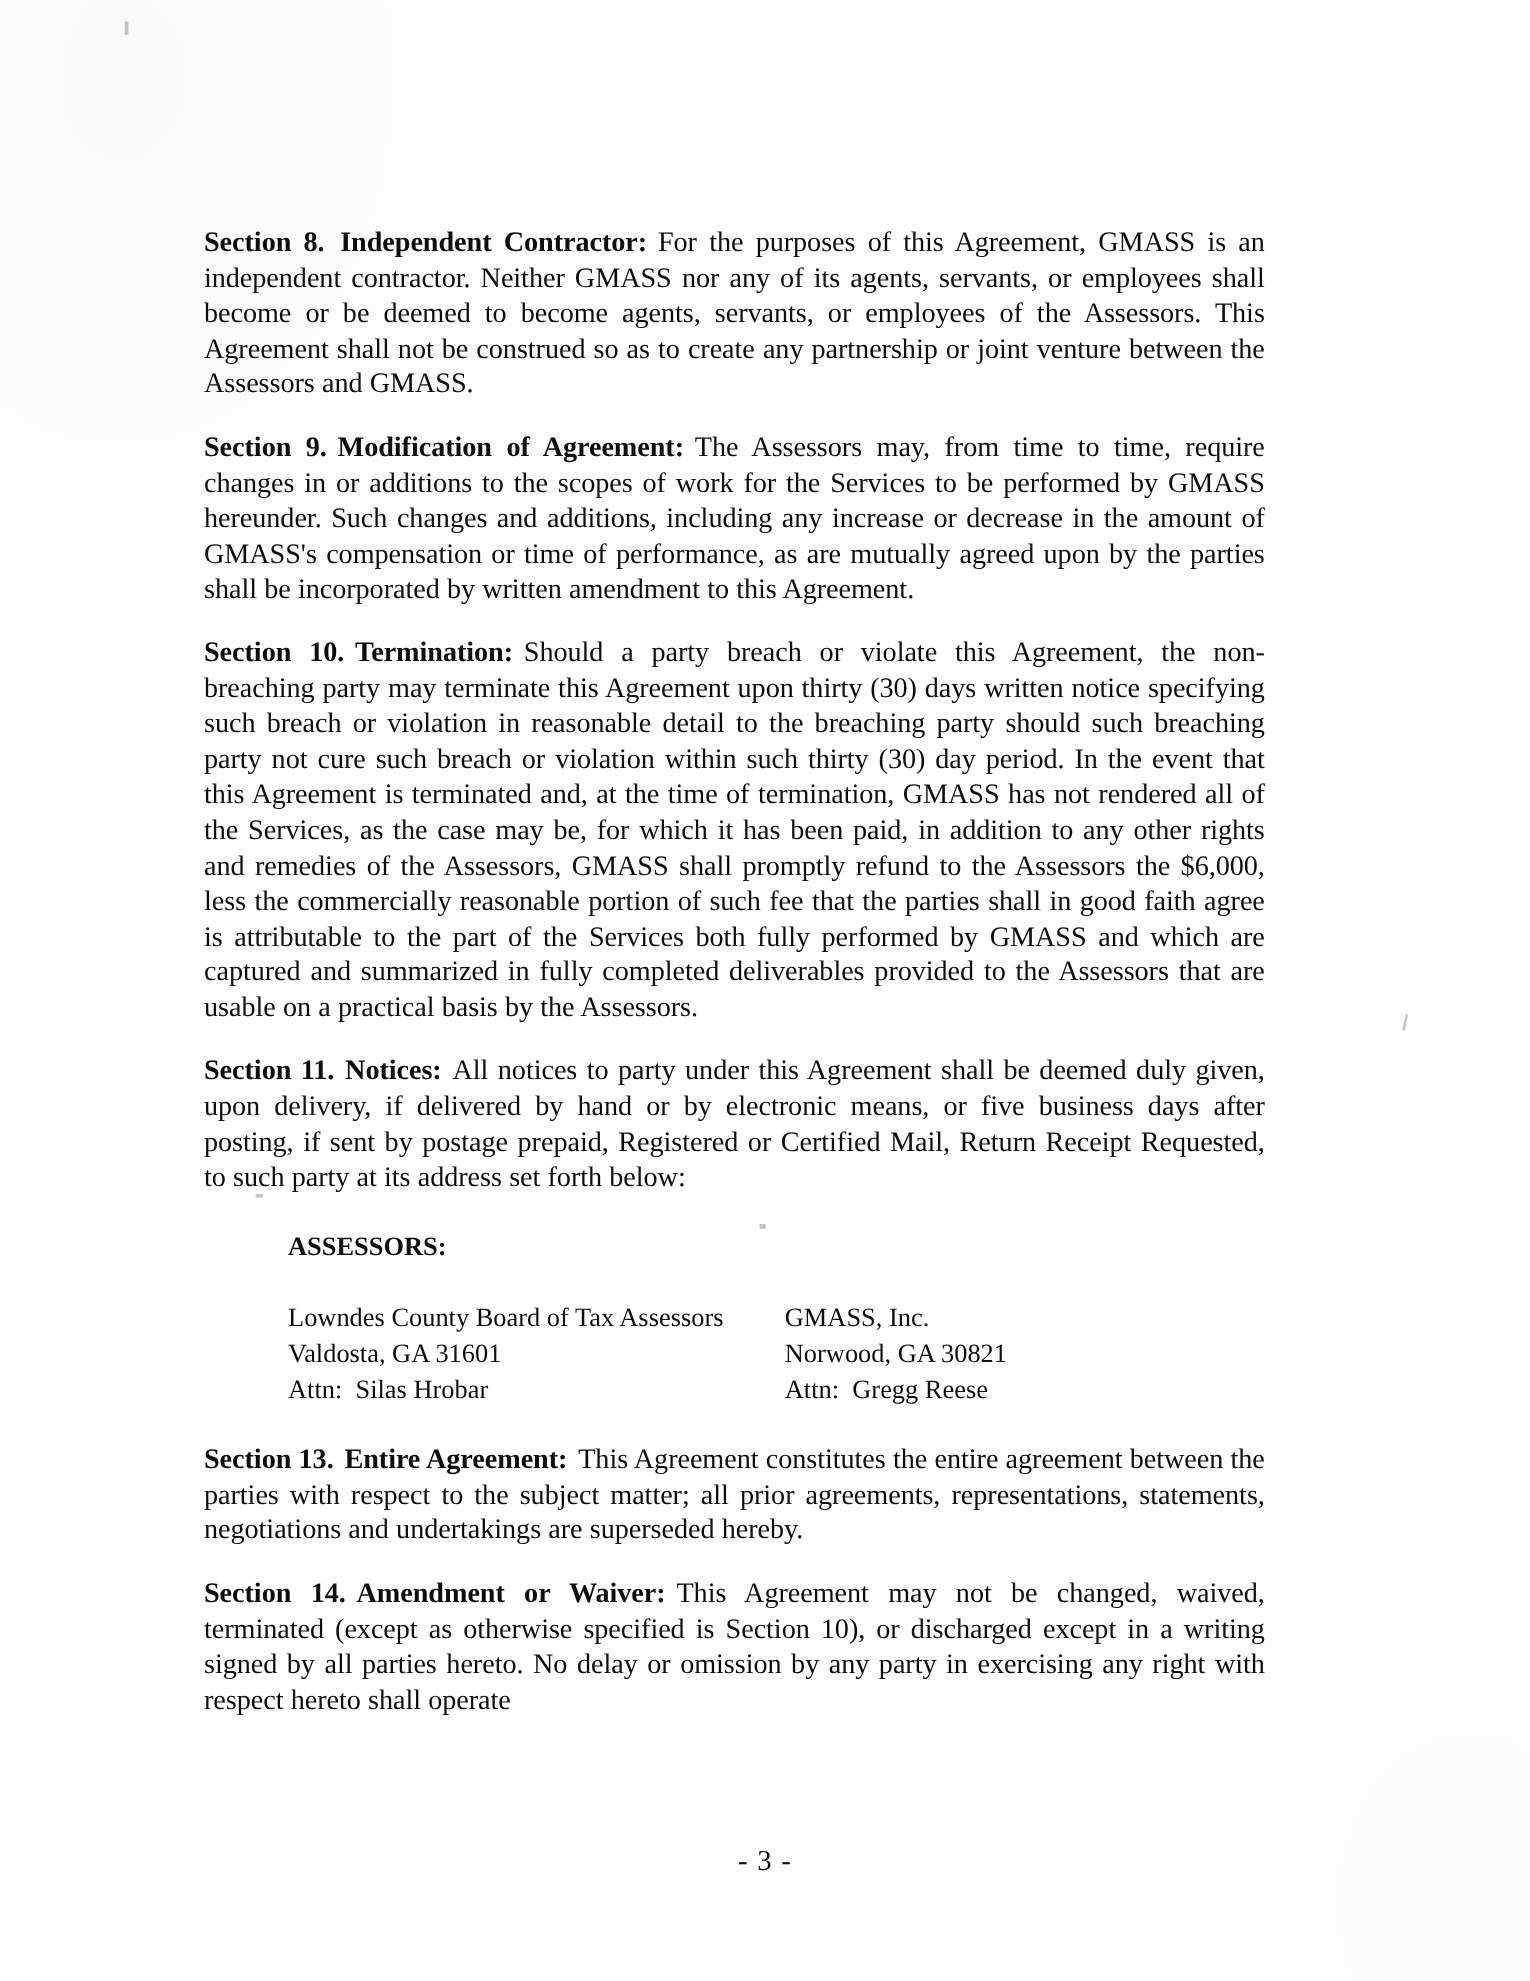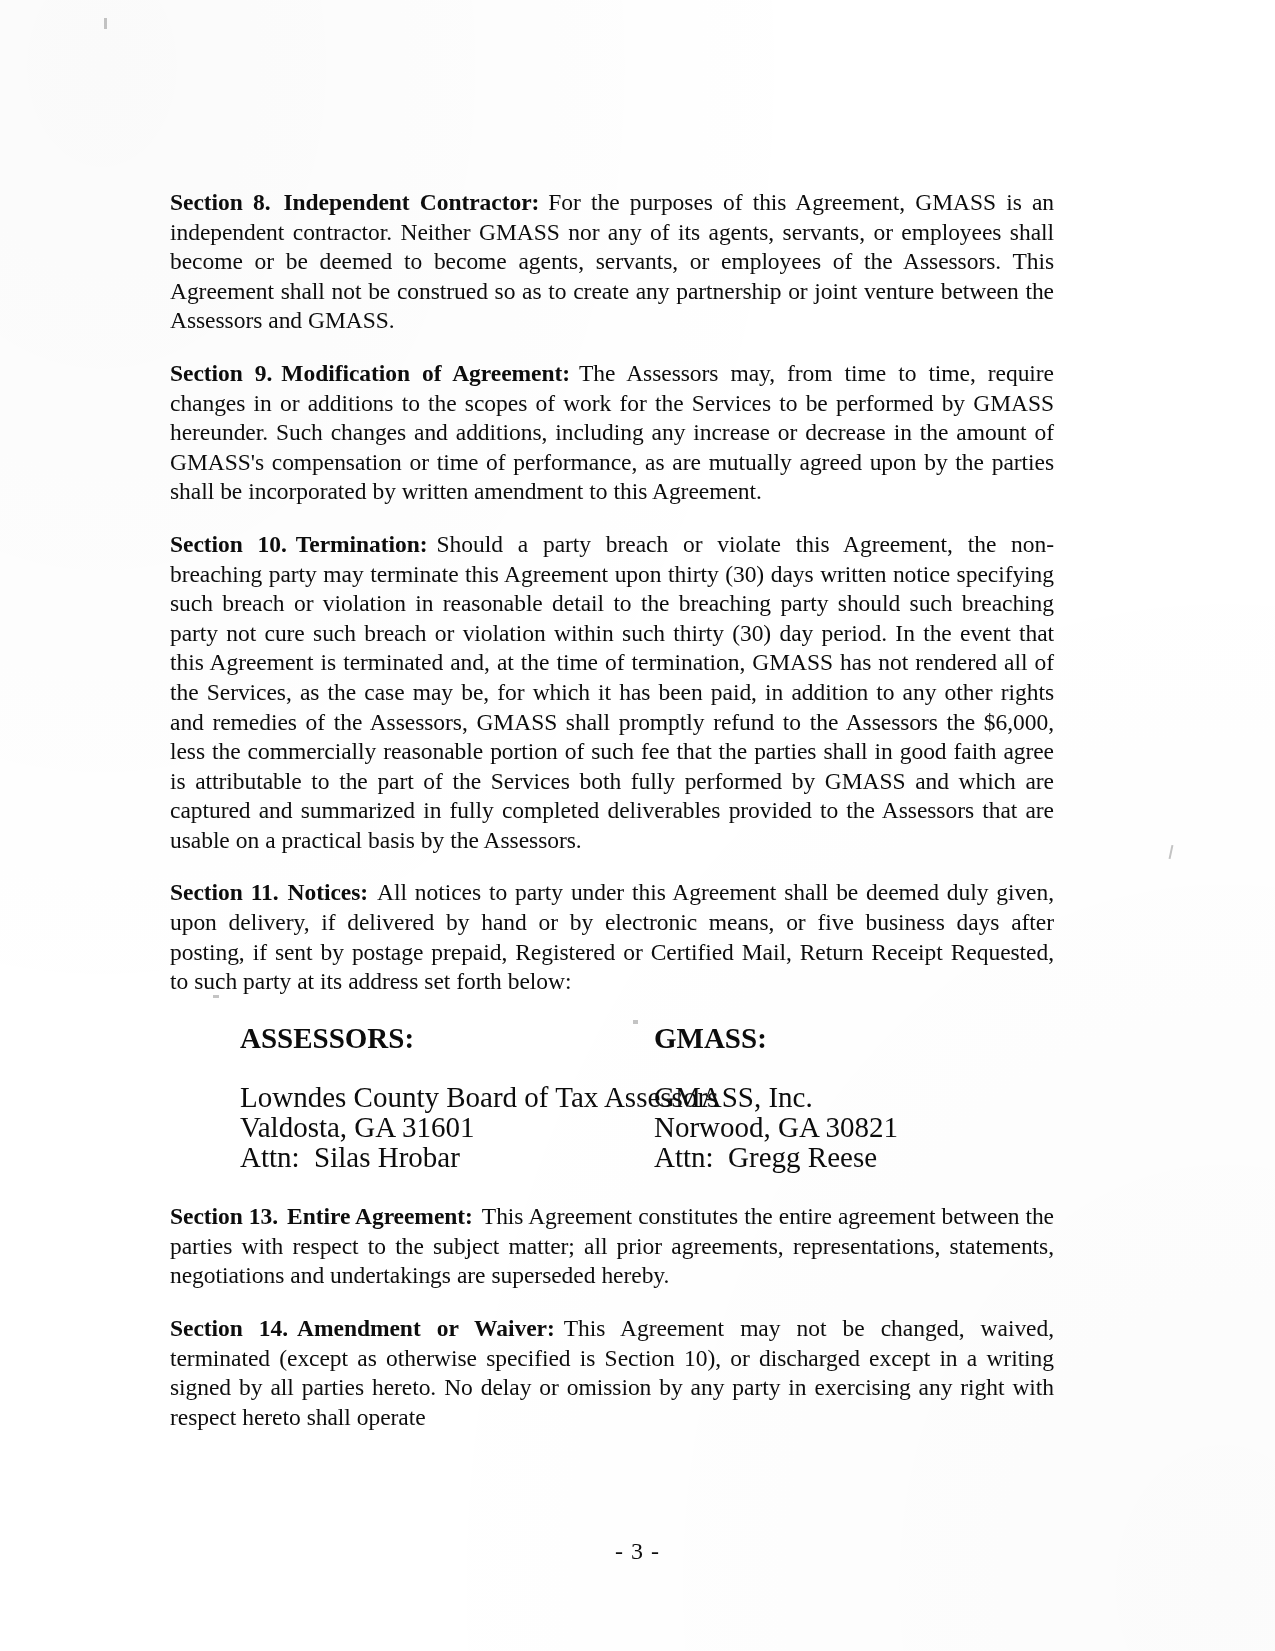--- a/index.html
+++ b/index.html
@@ -51,21 +51,21 @@
   .gap-sm { display: inline-block; width: 9px; }
   .gap-md { display: inline-block; width: 13px; }
 
   
   .addr-block {
     margin: 0 0 0 0;
     padding: 0;
   }
   .addr-row {
     display: flex;
-    font-size: 29px;
+    font-size: 22px;
     line-height: 29.6px;
   }
   .addr-col-1 {
     width: 472px;
     padding-left: 70px;
     box-sizing: border-box;
   }
   .addr-col-2 {
     flex: 1;
     padding-left: 12px;
@@ -112,21 +112,20 @@
 
     <p class="para"><span class="sec-num">Section 9.</span><span class="gap-sm"></span><span class="sec-head">Modification of Agreement:</span><span class="gap-sm"></span><span>The Assessors may, from time to time, require changes in or additions to the scopes of work for the Services to be performed by GMASS hereunder.  Such changes and additions, including any increase or decrease in the amount of GMASS's compensation or time of performance, as are mutually agreed upon by the parties shall be incorporated by written amendment to this Agreement.</span></p>
 
     <p class="para"><span class="sec-num">Section 10.</span><span class="gap-sm"></span><span class="sec-head">Termination:</span><span class="gap-sm"></span><span>Should a party breach or violate this Agreement, the non-breaching party may terminate this Agreement upon thirty (30) days written notice specifying such breach or violation in reasonable detail to the breaching party should such breaching party not cure such breach or violation within such thirty (30) day period.  In the event that this Agreement is terminated and, at the time of termination, GMASS has not rendered all of the Services, as the case may be, for which it has been paid, in addition to any other rights and remedies of the Assessors, GMASS shall promptly refund to the Assessors the $6,000, less the commercially reasonable portion of such fee that the parties shall in good faith agree is attributable to the part of the Services both fully performed by GMASS and which are captured and summarized in fully completed deliverables provided to the Assessors that are usable on a practical basis by the Assessors.</span></p>
 
     <p class="para"><span class="sec-num">Section 11.</span><span class="gap-sm"></span><span class="sec-head">Notices:</span><span class="gap-sm"></span><span>All notices to party under this Agreement shall be deemed duly given, upon delivery, if delivered by hand or by electronic means, or five business days after posting, if sent by postage prepaid, Registered or Certified Mail, Return Receipt Requested, to such party at its address set forth below:</span></p>
 
     <div class="addr-block">
       <div class="addr-row addr-heads-row">
         <div class="addr-col-1 addr-head">ASSESSORS:</div>
-        <div class="addr-col-2 addr-head">GMASS:</div>
       </div>
 
       <div class="addr-spacer"></div>
 
       <div class="addr-row">
         <div class="addr-col-1 addr-line">Lowndes County Board of Tax Assessors</div>
         <div class="addr-col-2 addr-line">GMASS, Inc.</div>
       </div>
       <div class="addr-row">
         <div class="addr-col-1 addr-line">Valdosta, GA 31601</div>

